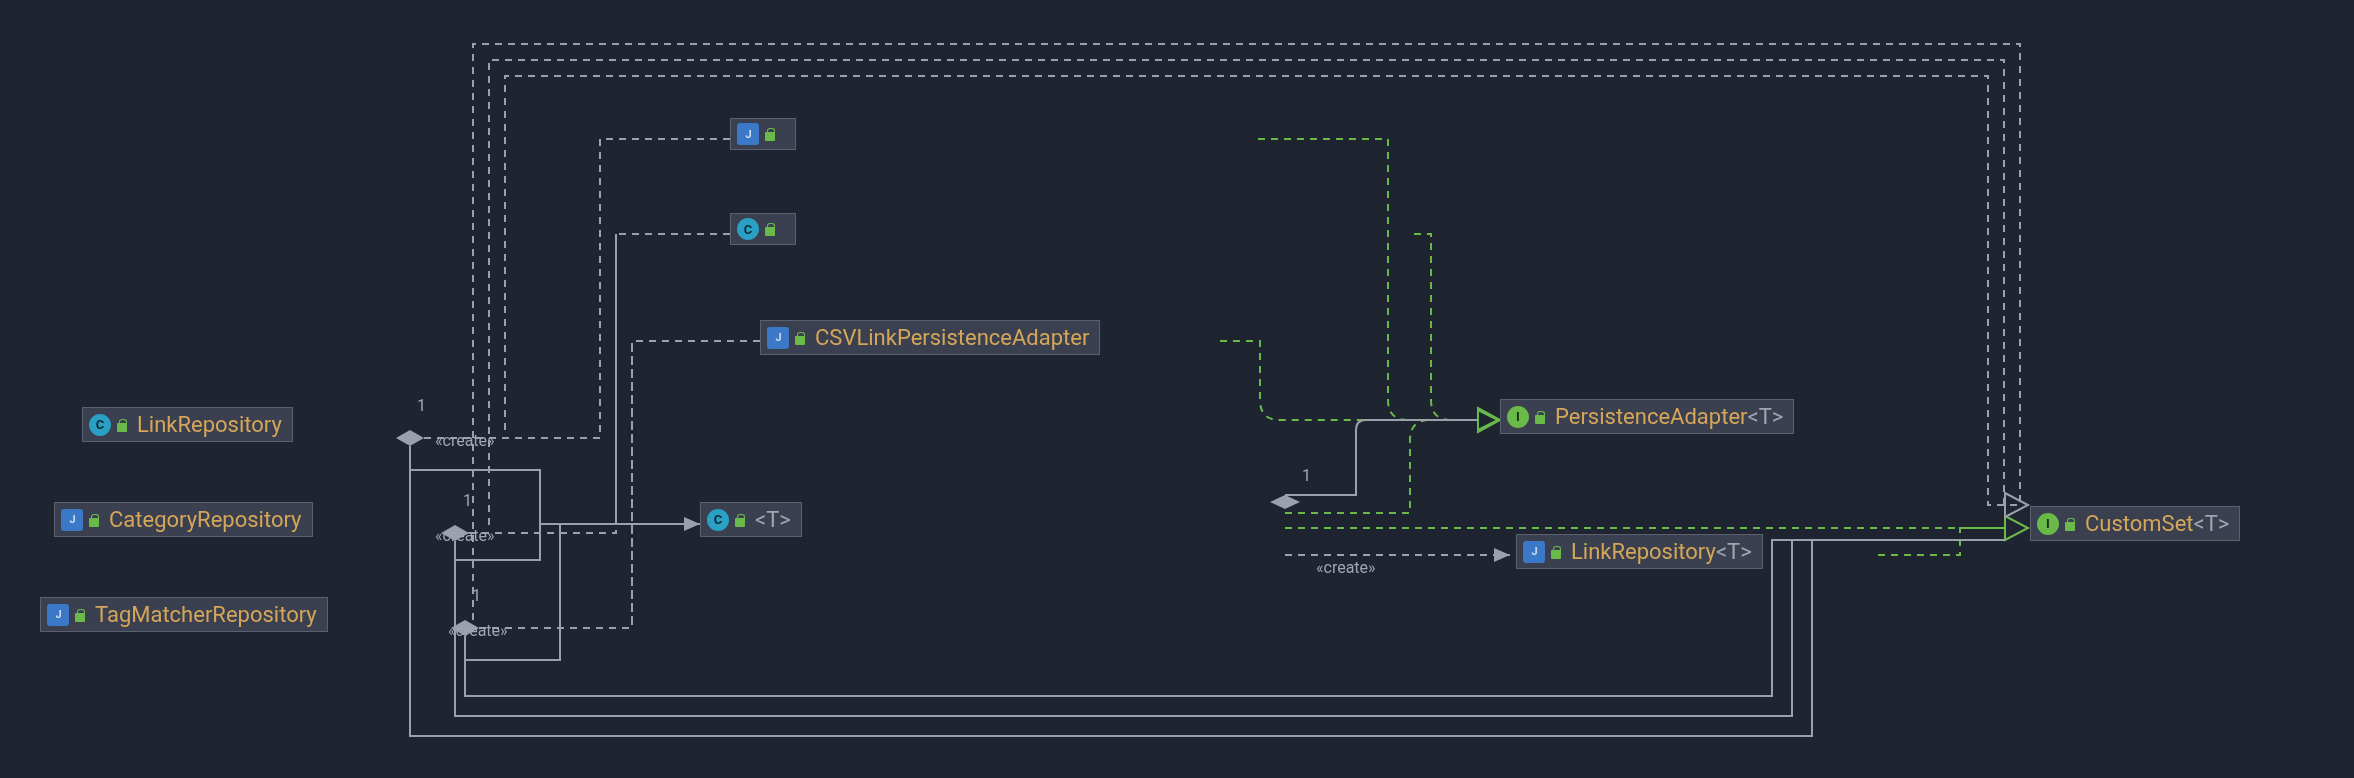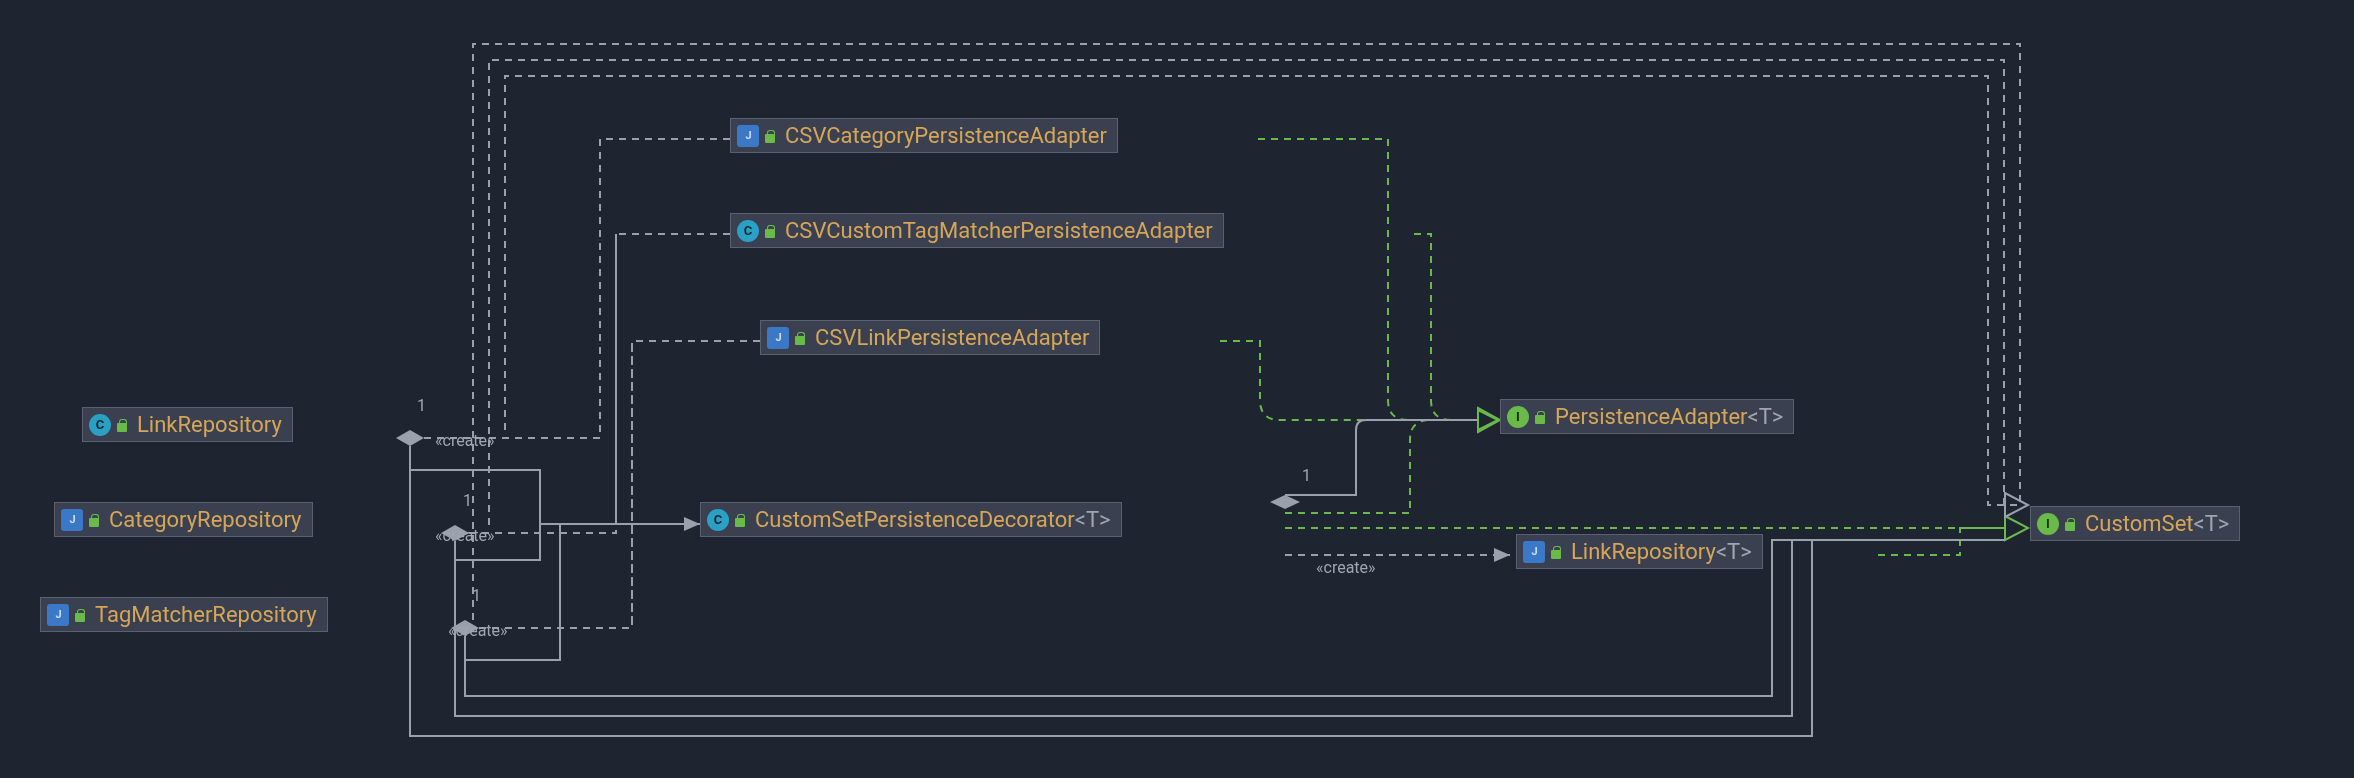--- a/index.html
+++ b/index.html
@@ -127,27 +127,25 @@
 
   <div class="label" style="left:470px;top:586px;">1</div>
   <div class="label" style="left:446px;top:621px;">«create»</div>
 
   <div class="label" style="left:1300px;top:466px;">1</div>
   <div class="label" style="left:1314px;top:558px;">«create»</div>
 
   <div class="node" style="left:730px; top:118px;">
     <span class="ico-j">J</span>
     <span class="lock"></span>
-    <span class="name">CSVCategoryPersistenceAdapter</span>
   </div>
 
   <div class="node" style="left:730px; top:213px;">
     <span class="ico ico-c">C</span>
     <span class="lock"></span>
-    <span class="name">CSVCustomTagMatcherPersistenceAdapter</span>
   </div>
 
   <div class="node" style="left:760px; top:320px;">
     <span class="ico-j">J</span>
     <span class="lock"></span>
     <span class="name">CSVLinkPersistenceAdapter</span>
   </div>
 
   <div class="node" style="left:82px; top:407px;">
     <span class="ico ico-c">C</span>
@@ -163,21 +161,20 @@
 
   <div class="node" style="left:40px; top:597px;">
     <span class="ico-j">J</span>
     <span class="lock"></span>
     <span class="name">TagMatcherRepository</span>
   </div>
 
   <div class="node" style="left:700px; top:502px;">
     <span class="ico ico-c">C</span>
     <span class="lock"></span>
-    <span class="name">CustomSetPersistenceDecorator</span>
       <span class="tparam">&lt;T&gt;</span>
   </div>
 
   <div class="node" style="left:1500px; top:399px;">
     <span class="ico ico-i">I</span>
     <span class="lock"></span>
     <span class="name">PersistenceAdapter</span>
       <span class="tparam">&lt;T&gt;</span>
   </div>
 

